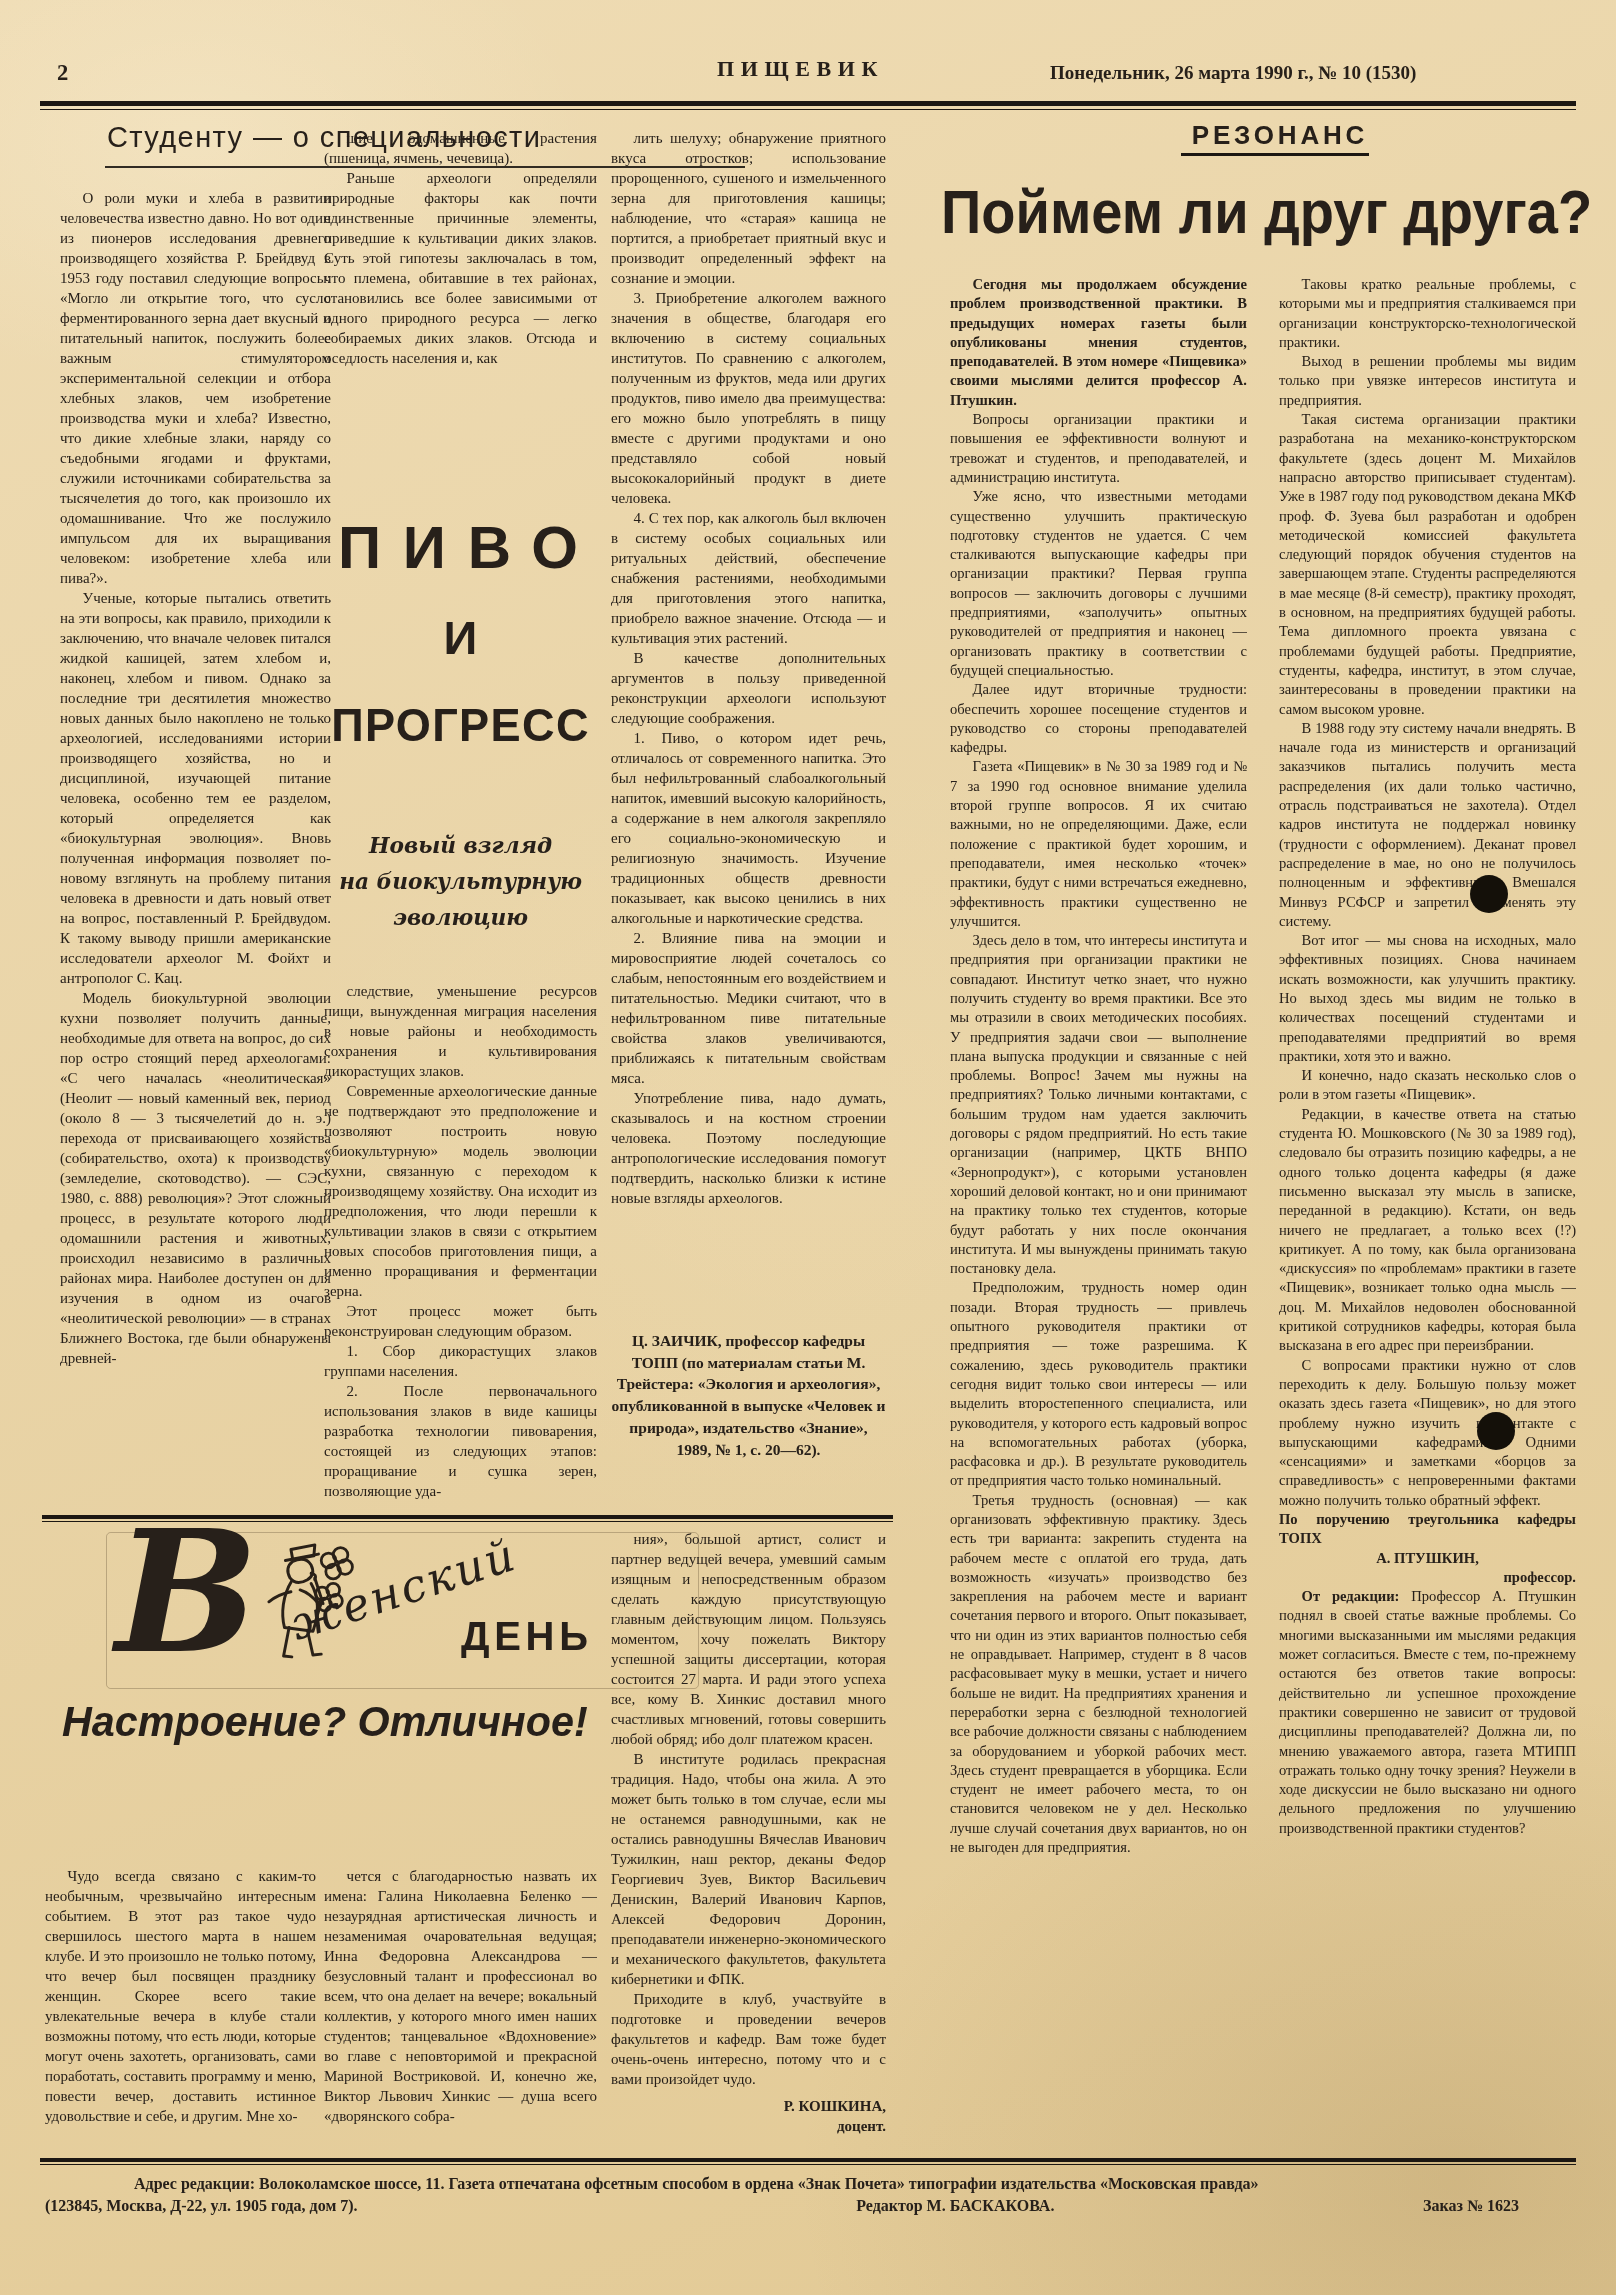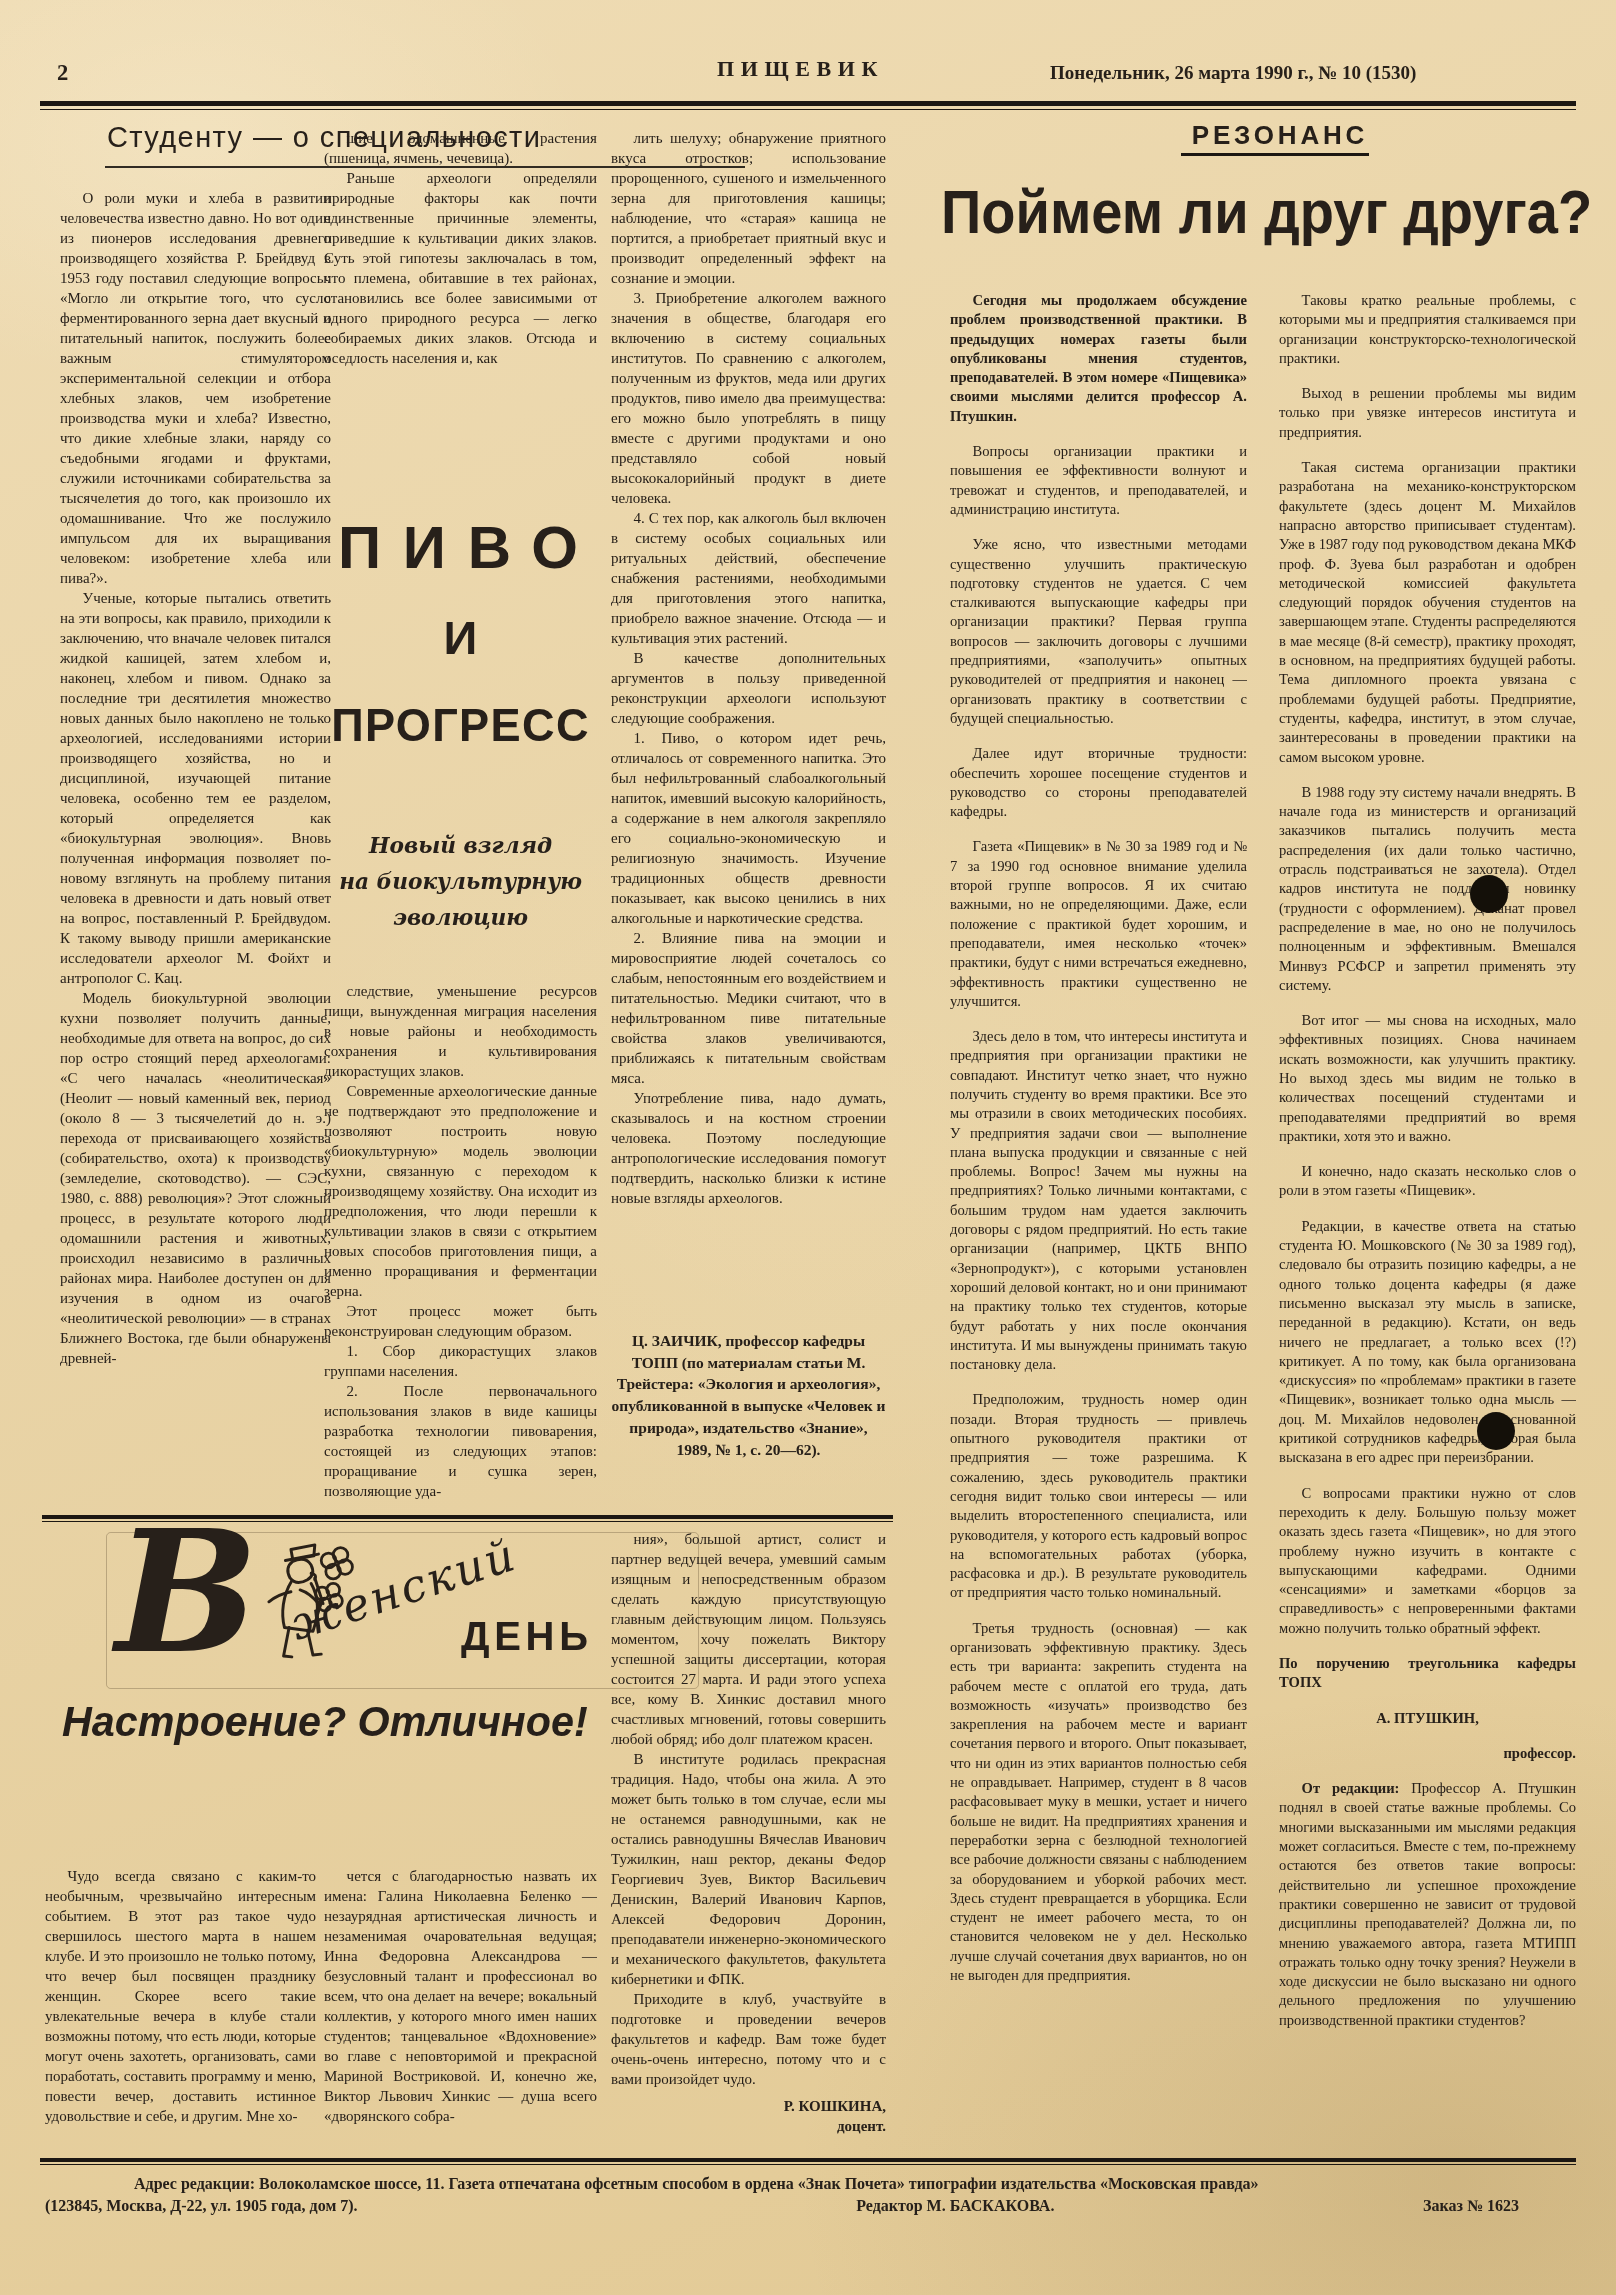--- a/index.html
+++ b/index.html
@@ -31,21 +31,21 @@
   .beer-line2{font-size:47px;line-height:1;margin-top:36px;}
   .beer-line3{font-size:47px;letter-spacing:1.4px;line-height:1;margin-top:40px;transform:scaleX(.96);}
   .beer-sub{font-size:21.7px;font-style:italic;font-weight:bold;line-height:36px;text-align:center;font-family:"DejaVu Serif",serif;}
   .rez-kicker{font-size:26px;font-weight:bold;letter-spacing:3.8px;text-align:center;font-family:"Liberation Sans",sans-serif;}
   .rez-underline{height:2.8px;background:var(--rule);}
   .rez-headline{font-size:56px;font-weight:bold;text-align:center;font-family:"Liberation Sans",sans-serif;transform:scaleY(1.08);white-space:nowrap;}
   .mood-headline{font-size:43px;font-weight:bold;font-style:italic;font-family:"Liberation Sans",sans-serif;transform:scaleX(.96);transform-origin:left;white-space:nowrap;}
   
   .col{overflow:hidden;text-align:justify;}
   .col p{margin:0;text-indent:22.6px;font-size:15px;line-height:20px;}
-  .col.tight p{font-size:14.6px;line-height:19.3px;margin-top:16px;}
+  .col.tight p{font-size:14.6px;line-height:19.3px;}
   .col p.lead{font-weight:bold;}
   .byline{font-weight:bold;text-align:center;font-size:15.5px;line-height:21.7px;}
   .sig-org{font-weight:bold;font-size:15px;line-height:20px;margin-top:7.5px;}
   .sig-name{font-weight:bold;text-align:right;font-size:16px;line-height:21px;}
   .ednote{margin-top:4.7px;text-indent:22.6px;font-size:14.6px;line-height:19.3px;}
   .ednote b{font-size:14.6px;}
   
   .wd-box{border:0.9px solid rgba(70,52,28,.28);border-radius:4.7px;}
   .wd-letter{font-family:"DejaVu Serif",serif;font-style:italic;font-weight:bold;font-size:169px;line-height:.85;}
   .wd-script{font-family:"DejaVu Serif",serif;font-style:italic;font-size:45px;letter-spacing:2.4px;transform:rotate(-18deg);transform-origin:left center;white-space:nowrap;}

